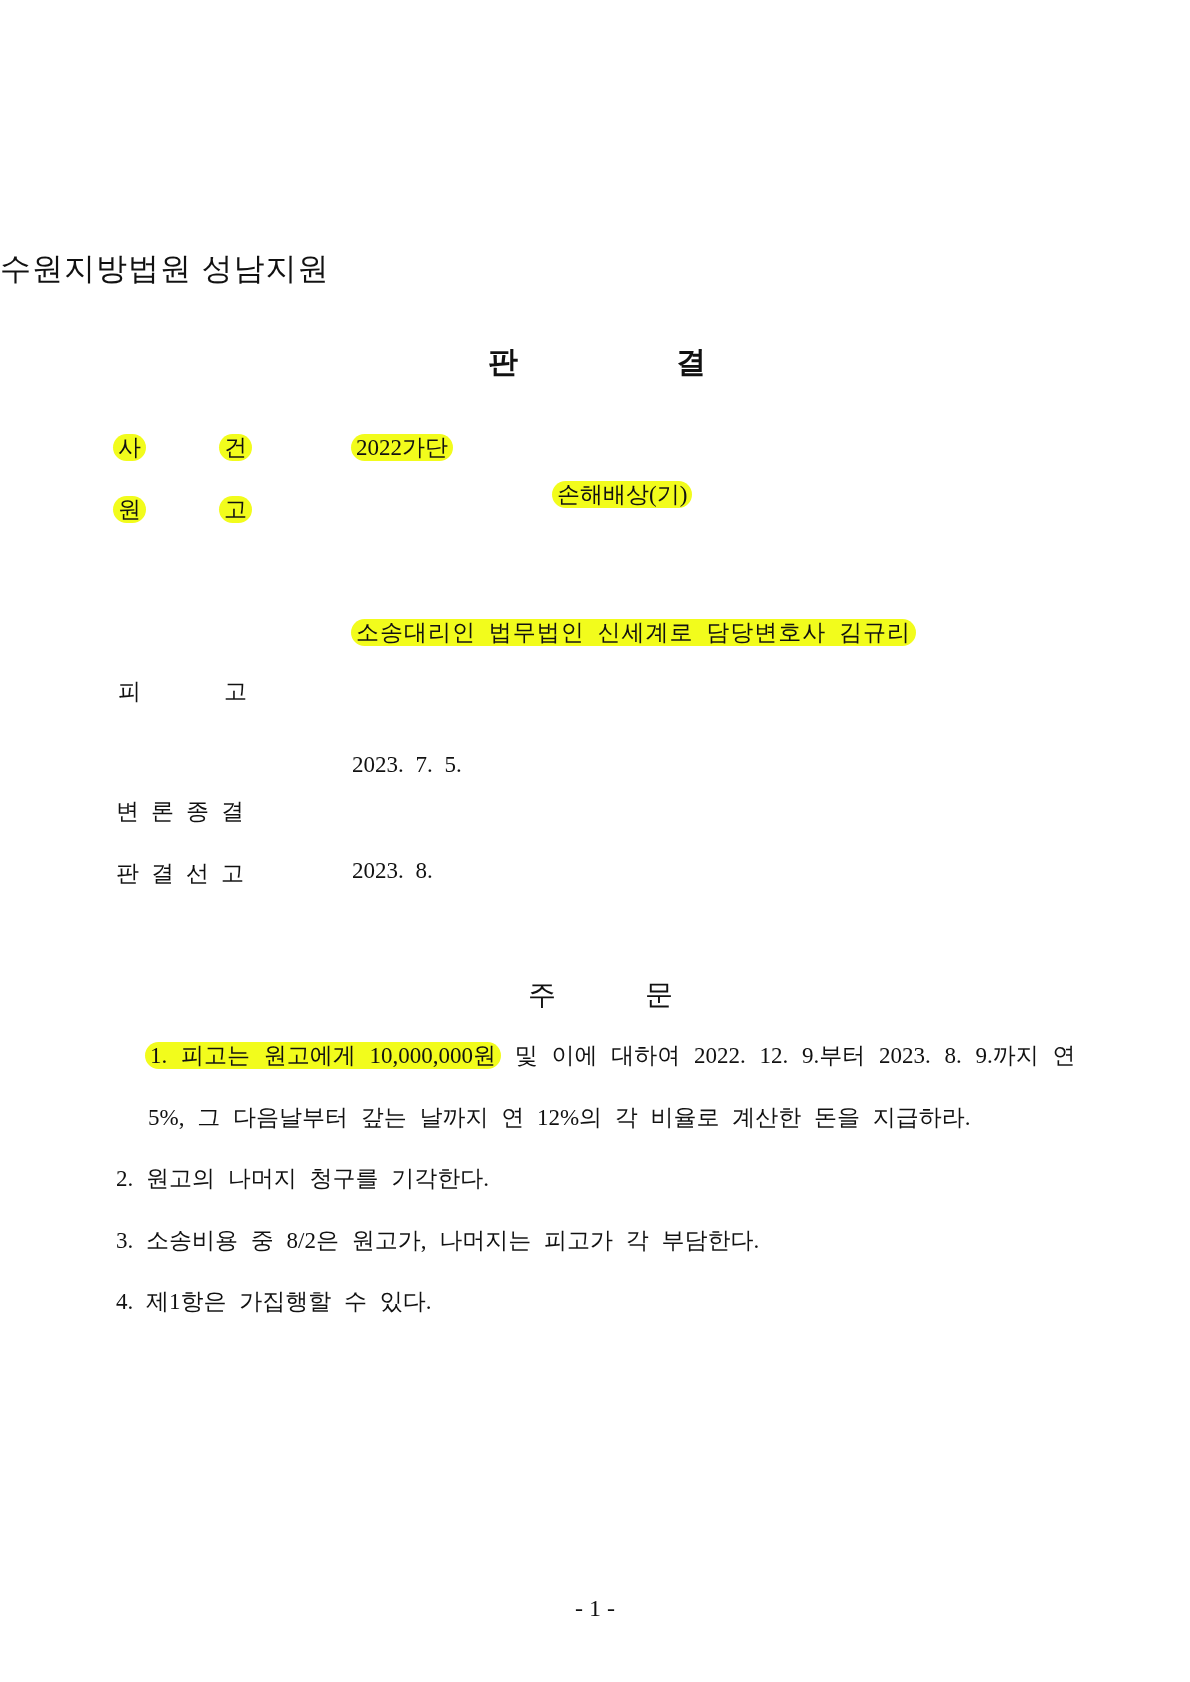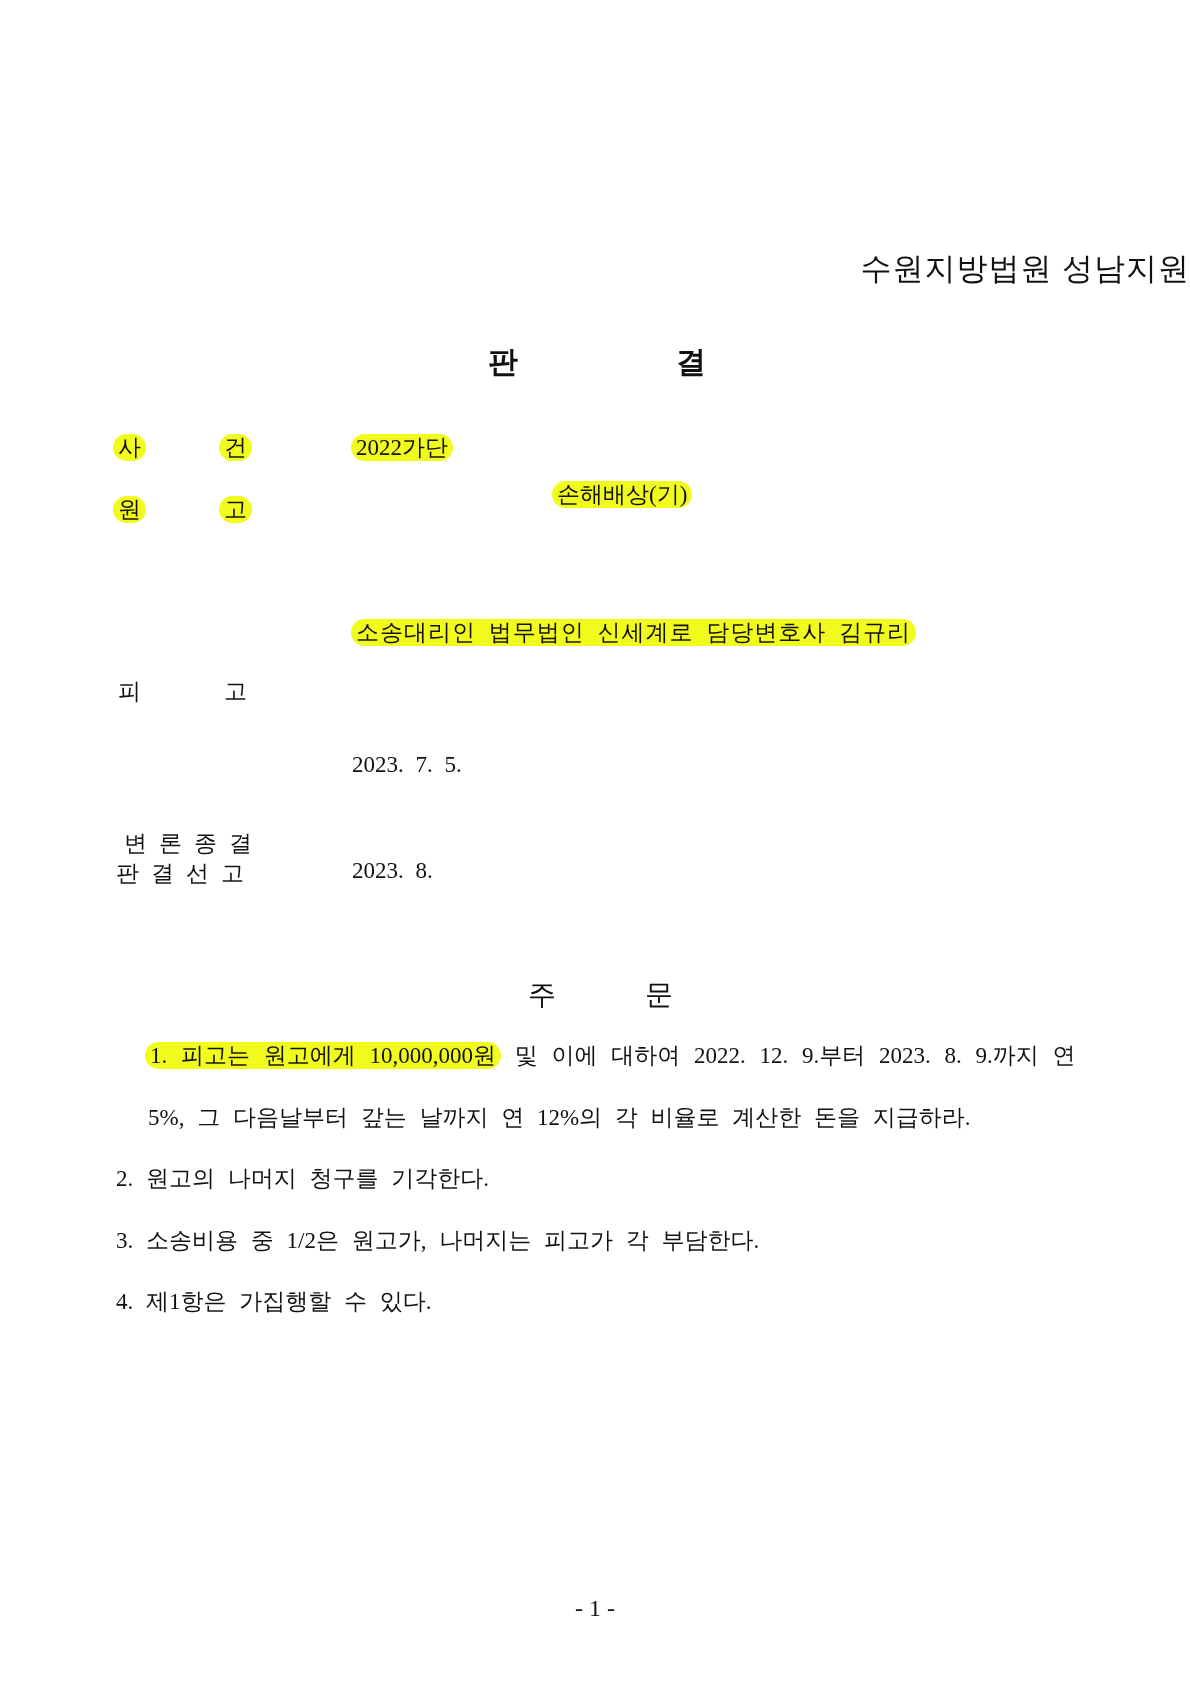--- a/index.html
+++ b/index.html
@@ -17,21 +17,21 @@
     }
     .abs { position: absolute; white-space: nowrap; }
     .hl {
       background: #f2fc1c;
       border-radius: 14px;
       padding: 1px 5px;
       margin-left: -5px;
     }
     .court-title {
       left: 0; width: 1190px; top: 248px;
-      text-align: right;
+      text-align: left;
       font-family: "Liberation Sans", "DejaVu Sans", sans-serif;
       font-size: 31px;
       letter-spacing: 1px;
     }
     .doc-type {
       top: 342px;
       font-family: "Liberation Sans", "DejaVu Sans", sans-serif;
       font-weight: bold;
       font-size: 30px;
     }
@@ -73,30 +73,30 @@
     <span class="hl">고</span>
   </div>
 
   <div class="abs body-text" style="left:356px; top:617px; letter-spacing:1px; word-spacing:6px;">
     <span class="hl">소송대리인 법무법인 신세계로 담당변호사 김규리</span>
   </div>
 
   <div class="abs label-char" style="left:118px; top:676px;">피</div>
   <div class="abs label-char" style="left:224px; top:676px;">고</div>
 
-  <div class="abs body-text spaced" style="left:124px; top:796px;margin-top:32px;">변론종결</div>
+  <div class="abs body-text spaced" style="left:116px; top:796px;">변론종결</div>
   <div class="abs body-text" style="left:352px; top:752px; word-spacing:6px;">2023. 7. 5.</div>
   <div class="abs body-text spaced" style="left:116px; top:858px;">판결선고</div>
   <div class="abs body-text" style="left:352px; top:858px; word-spacing:6px;">2023. 8.</div>
 
   <div class="abs section-char" style="left:528px; top:976px;">주</div>
   <div class="abs section-char" style="left:645px; top:976px;">문</div>
 
   <div class="abs body-text" style="left:116px; top:1040px; word-spacing:8px;margin-left:34px;">
     <span class="hl">1. 피고는 원고에게 10,000,000원</span><span> 및 이에 대하여 2022. 12. 9.부터 2023. 8. 9.까지 연</span>
   </div>
   <div class="abs body-text" style="left:148px; top:1102px; word-spacing:7px;">5%, 그 다음날부터 갚는 날까지 연 12%의 각 비율로 계산한 돈을 지급하라.</div>
   <div class="abs body-text" style="left:116px; top:1163px; word-spacing:7px;">2. 원고의 나머지 청구를 기각한다.</div>
-  <div class="abs body-text" style="left:116px; top:1225px; word-spacing:7px;">3. 소송비용 중 1/2은 원고가, 나머지는 피고가 각 부담한다.</div>
+  <div class="abs body-text" style="left:116px; top:1225px; word-spacing:7px;">3. 소송비용 중 8/2은 원고가, 나머지는 피고가 각 부담한다.</div>
   <div class="abs body-text" style="left:116px; top:1286px; word-spacing:7px;">4. 제1항은 가집행할 수 있다.</div>
 
   <div class="abs page-num">- 1 -</div>
 </div>
 
 </body></html>

